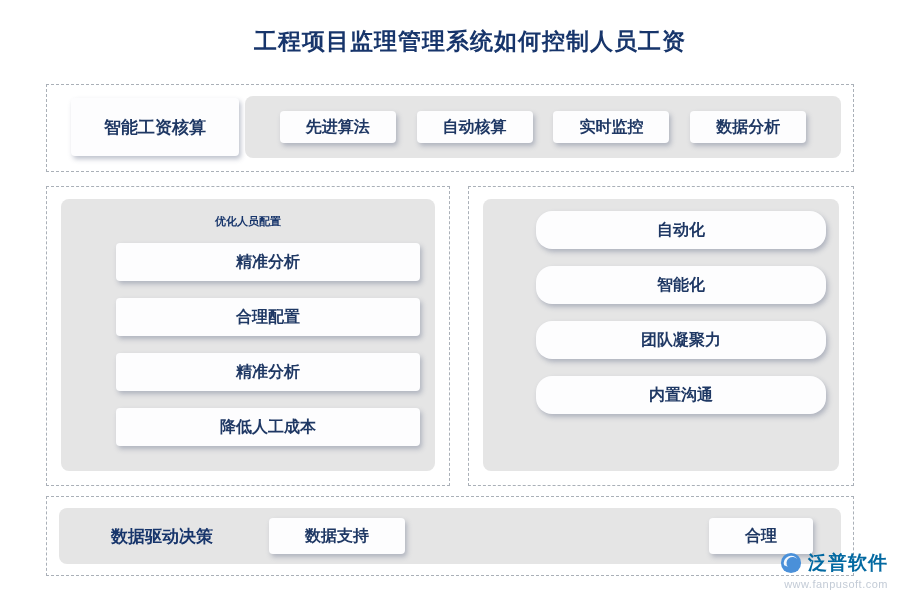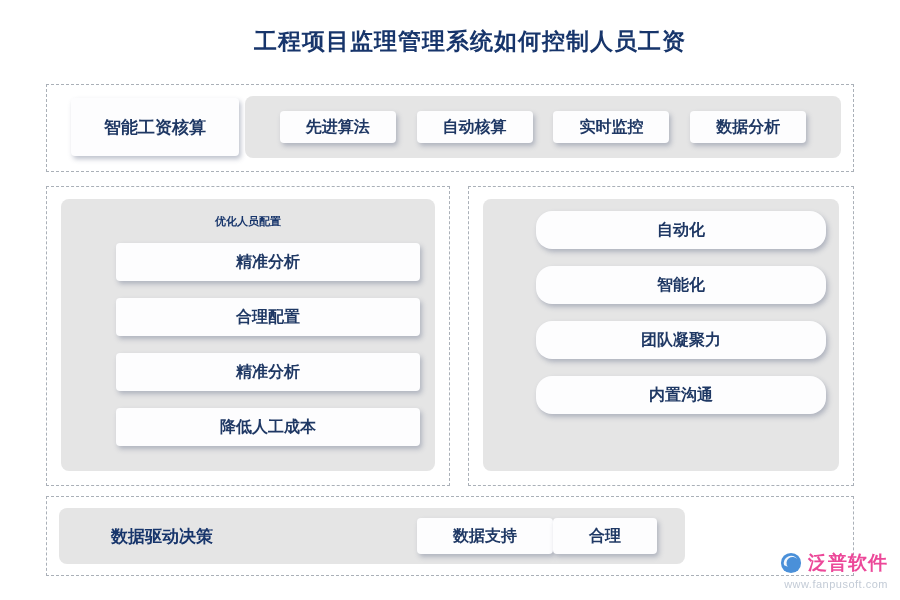--- a/index.html
+++ b/index.html
@@ -35,29 +35,29 @@
 
   .panel{left:14px;top:12px;height:272px;display:flex;flex-direction:column;align-items:center;}
   .left-panel{width:374px;}
   .right-panel{width:356px;}
   .panel-header{padding-top:12px;font-weight:bold;font-size:11px;color:#17356b;line-height:20px;}
   .panel-btn{height:38px;margin-top:17px;margin-left:40px;}
   .panel-btn.first{margin-top:12px;}
   .left-panel .panel-btn{width:304px;}
   .right-panel .panel-btn{width:290px;border-radius:16px;}
 
-  .bottom-band{left:12px;top:11px;width:626px;height:56px;
+  .bottom-band{left:12px;top:11px;width:782px;height:56px;
     display:flex;align-items:center;padding:0 28px 0 52px;}
   .bottom-label{font-weight:bold;font-size:17px;color:#17356b;white-space:nowrap;}
-  .bottom-items{display:flex;flex:1;justify-content:flex-end;margin-left:56px;}
+  .bottom-items{display:flex;flex:1;justify-content:space-between;margin-left:56px;}
   .bottom-items .pill{height:36px;padding:0 36px;}
 
   .brand{position:absolute;right:12px;bottom:10px;text-align:right;}
   .brand-row{display:flex;align-items:center;justify-content:flex-end;gap:6px;}
-  .brand-name{font-size:19px;font-weight:bold;color:#ec4899;letter-spacing:1px;}
+  .brand-name{font-size:19px;font-weight:bold;color:#0369a1;letter-spacing:1px;}
   .watermark{font-size:11px;color:#c3cbd6;margin-top:2px;letter-spacing:.5px;
     font-family:"Liberation Sans","DejaVu Sans",sans-serif;}
 </style>
 </head>
 <body>
 
 <h1 class="title">工程项目监理管理系统如何控制人员工资</h1>
 
 <div class="dashed top-dash">
   <div class="white-box top-label">智能工资核算</div>

